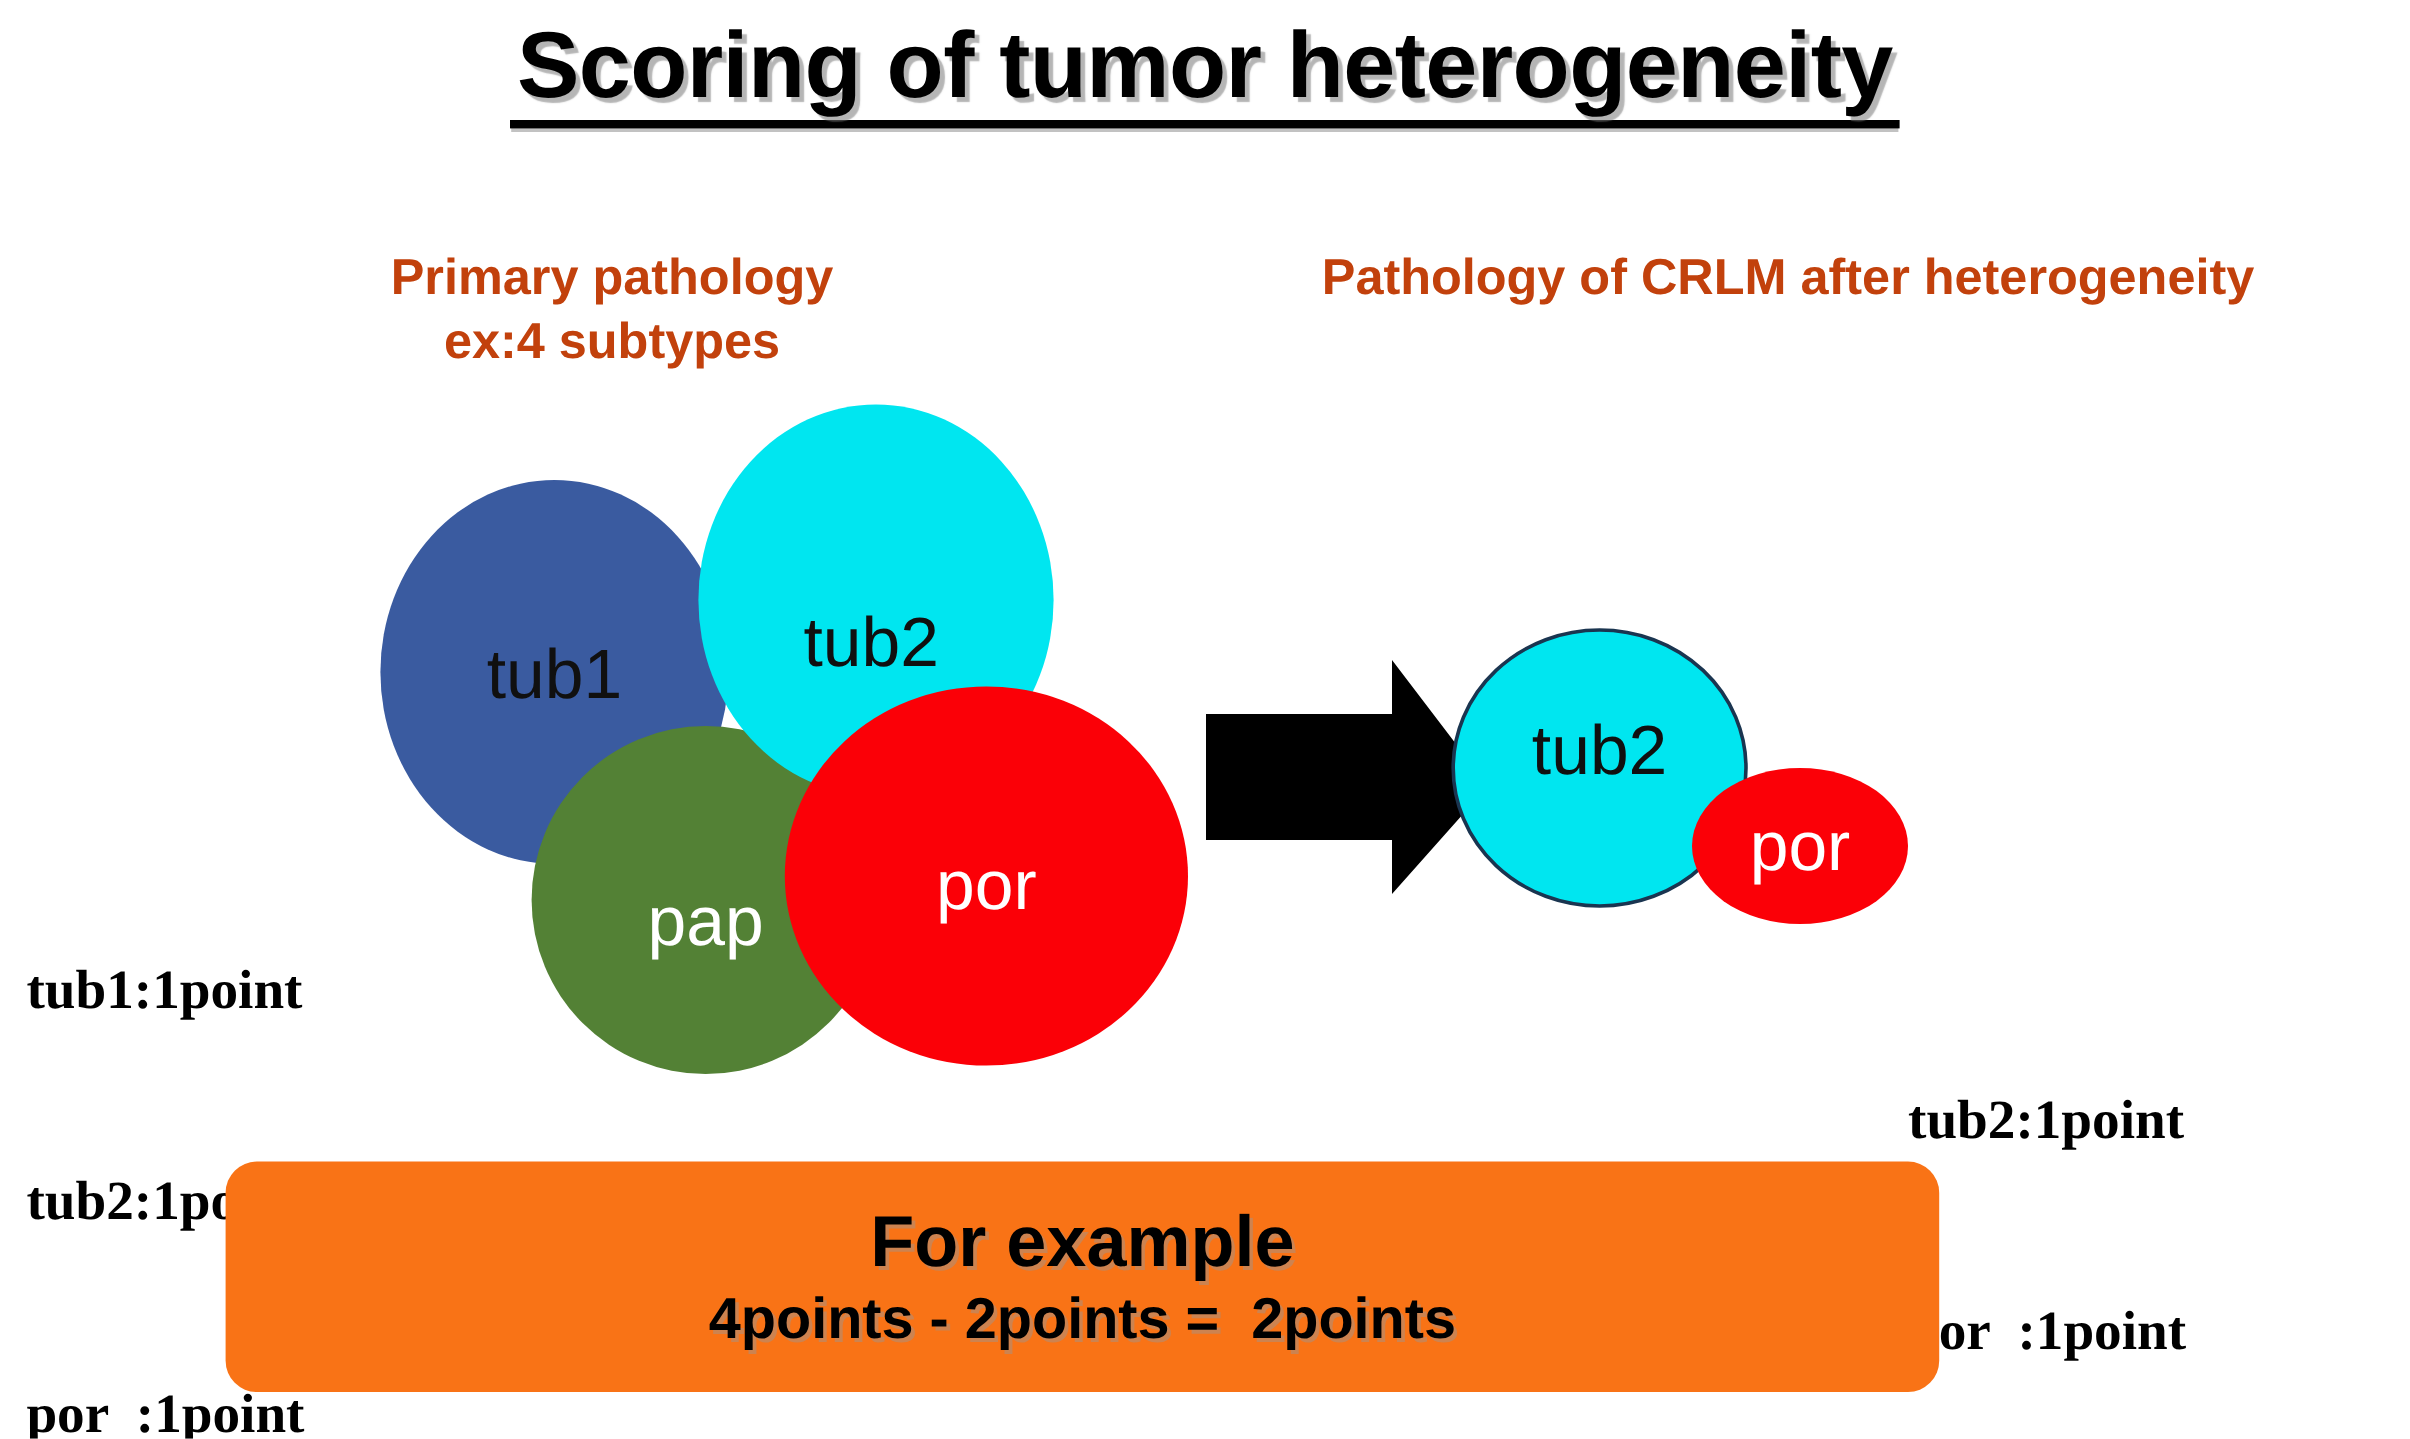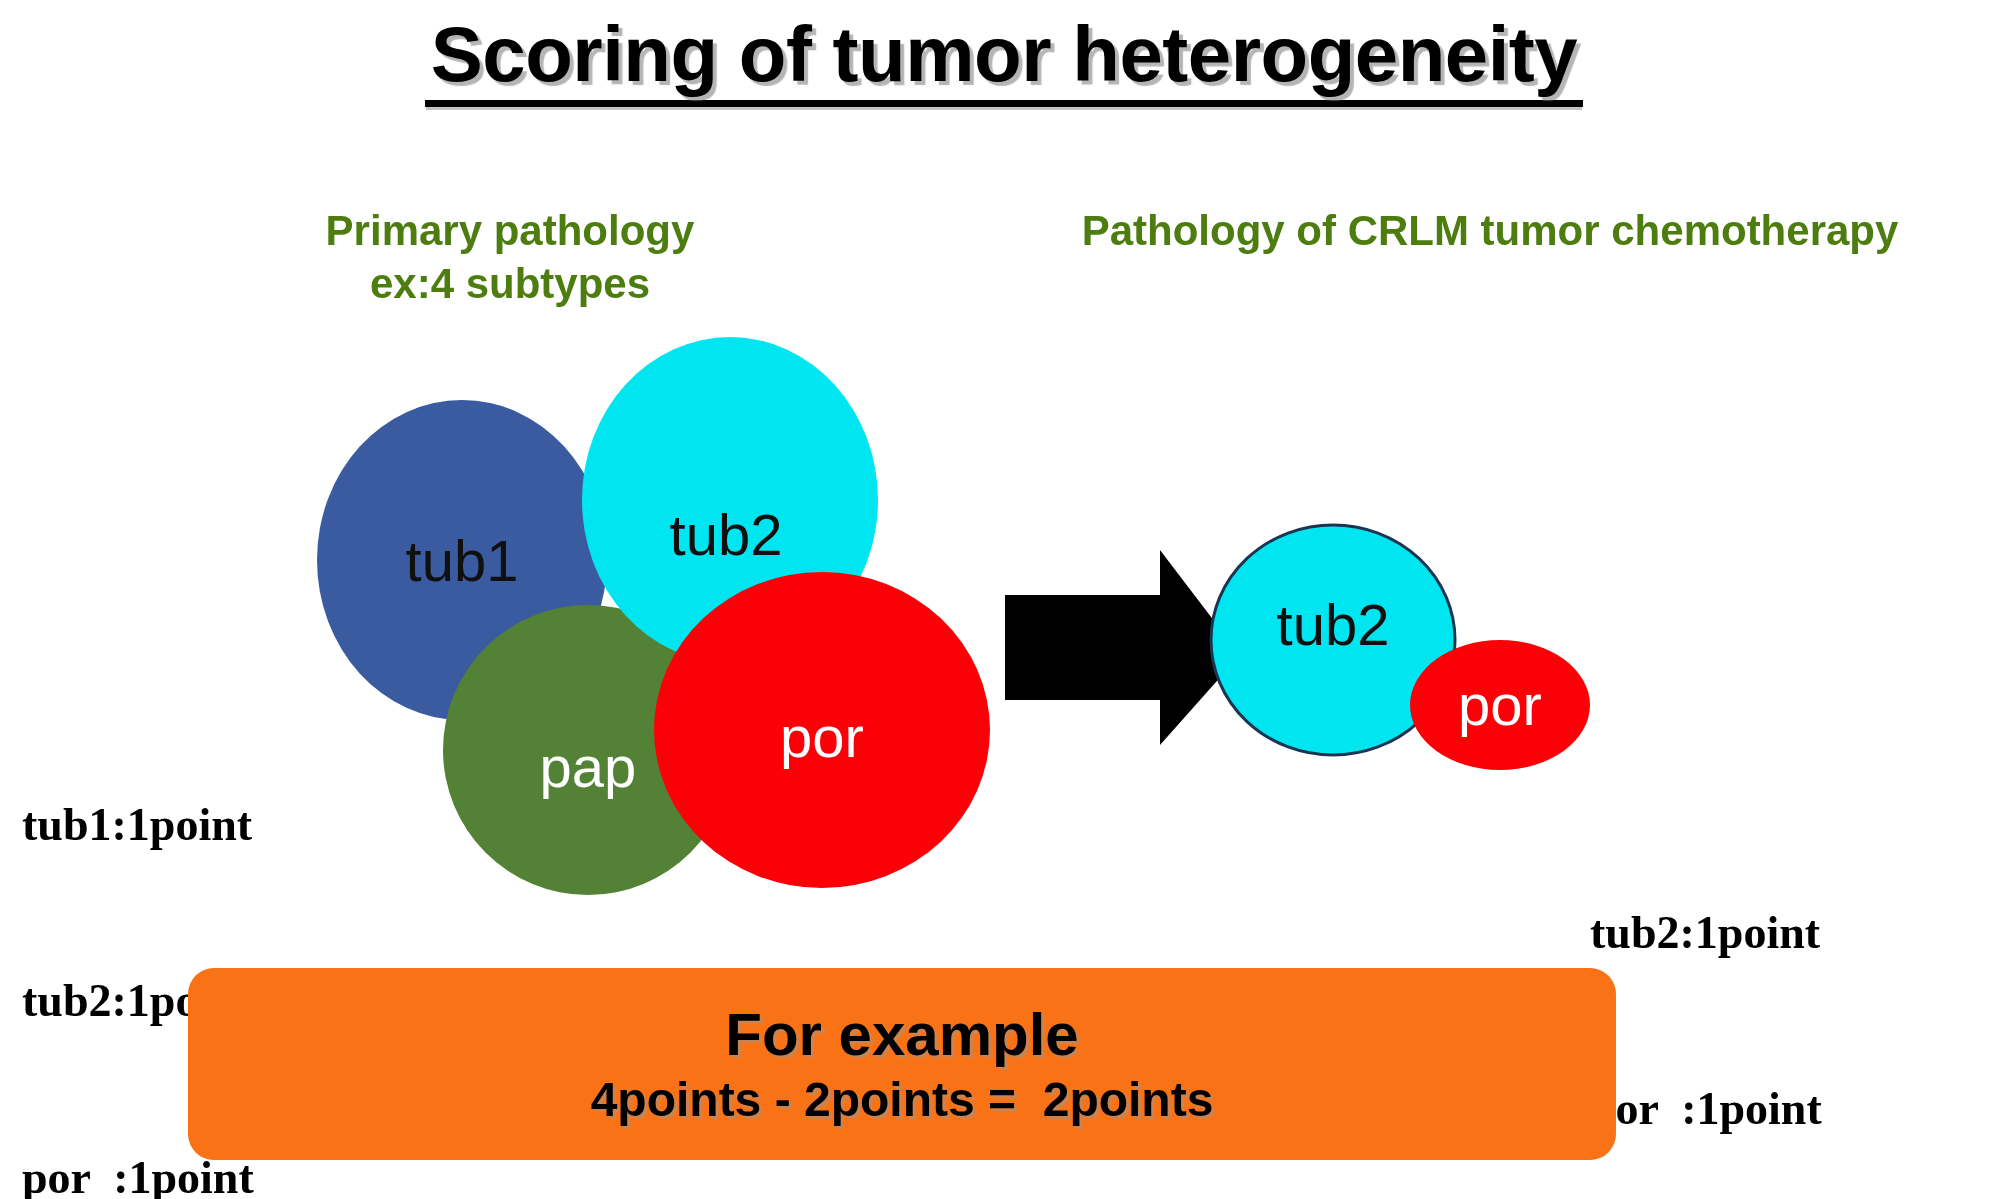--- a/index.html
+++ b/index.html
@@ -42,21 +42,21 @@
     box-shadow: 0 4px 0 -1px rgba(120,120,120,0.45);
   }
 
   
   .col-head {
     position: absolute;
     font-weight: bold;
     font-size: 42px;
     line-height: 1.26;
     text-align: center;
-    color: #4d7c0f;
+    color: #c2410c;
   }
   #head-left  { left: 250px;  top: 205px; width: 520px; }
   #head-right { left: 975px;  top: 205px; width: 1030px; }
 
   
   .legend {
     position: absolute;
     font-weight: bold;
     font-size: 46px;
     line-height: 1.28;
@@ -120,21 +120,21 @@
   <div class="title-wrap">
     <span class="title-text">Scoring of tumor heterogeneity</span>
   </div>
 
   <div class="col-head" id="head-left">
     <div>Primary pathology</div>
     <div>ex:4 subtypes</div>
   </div>
 
   <div class="col-head" id="head-right">
-    <div>Pathology of CRLM tumor chemotherapy</div>
+    <div>Pathology of CRLM after heterogeneity</div>
   </div>
 
   <svg id="figure" viewBox="0 0 2008 1199">
 
     <g>
 
       <g class="hit">
         <ellipse cx="462" cy="560" rx="145" ry="160" fill="#3a5ba0"></ellipse>
         <text class="blob-label dark" x="462" y="566">tub1</text>
       </g>

